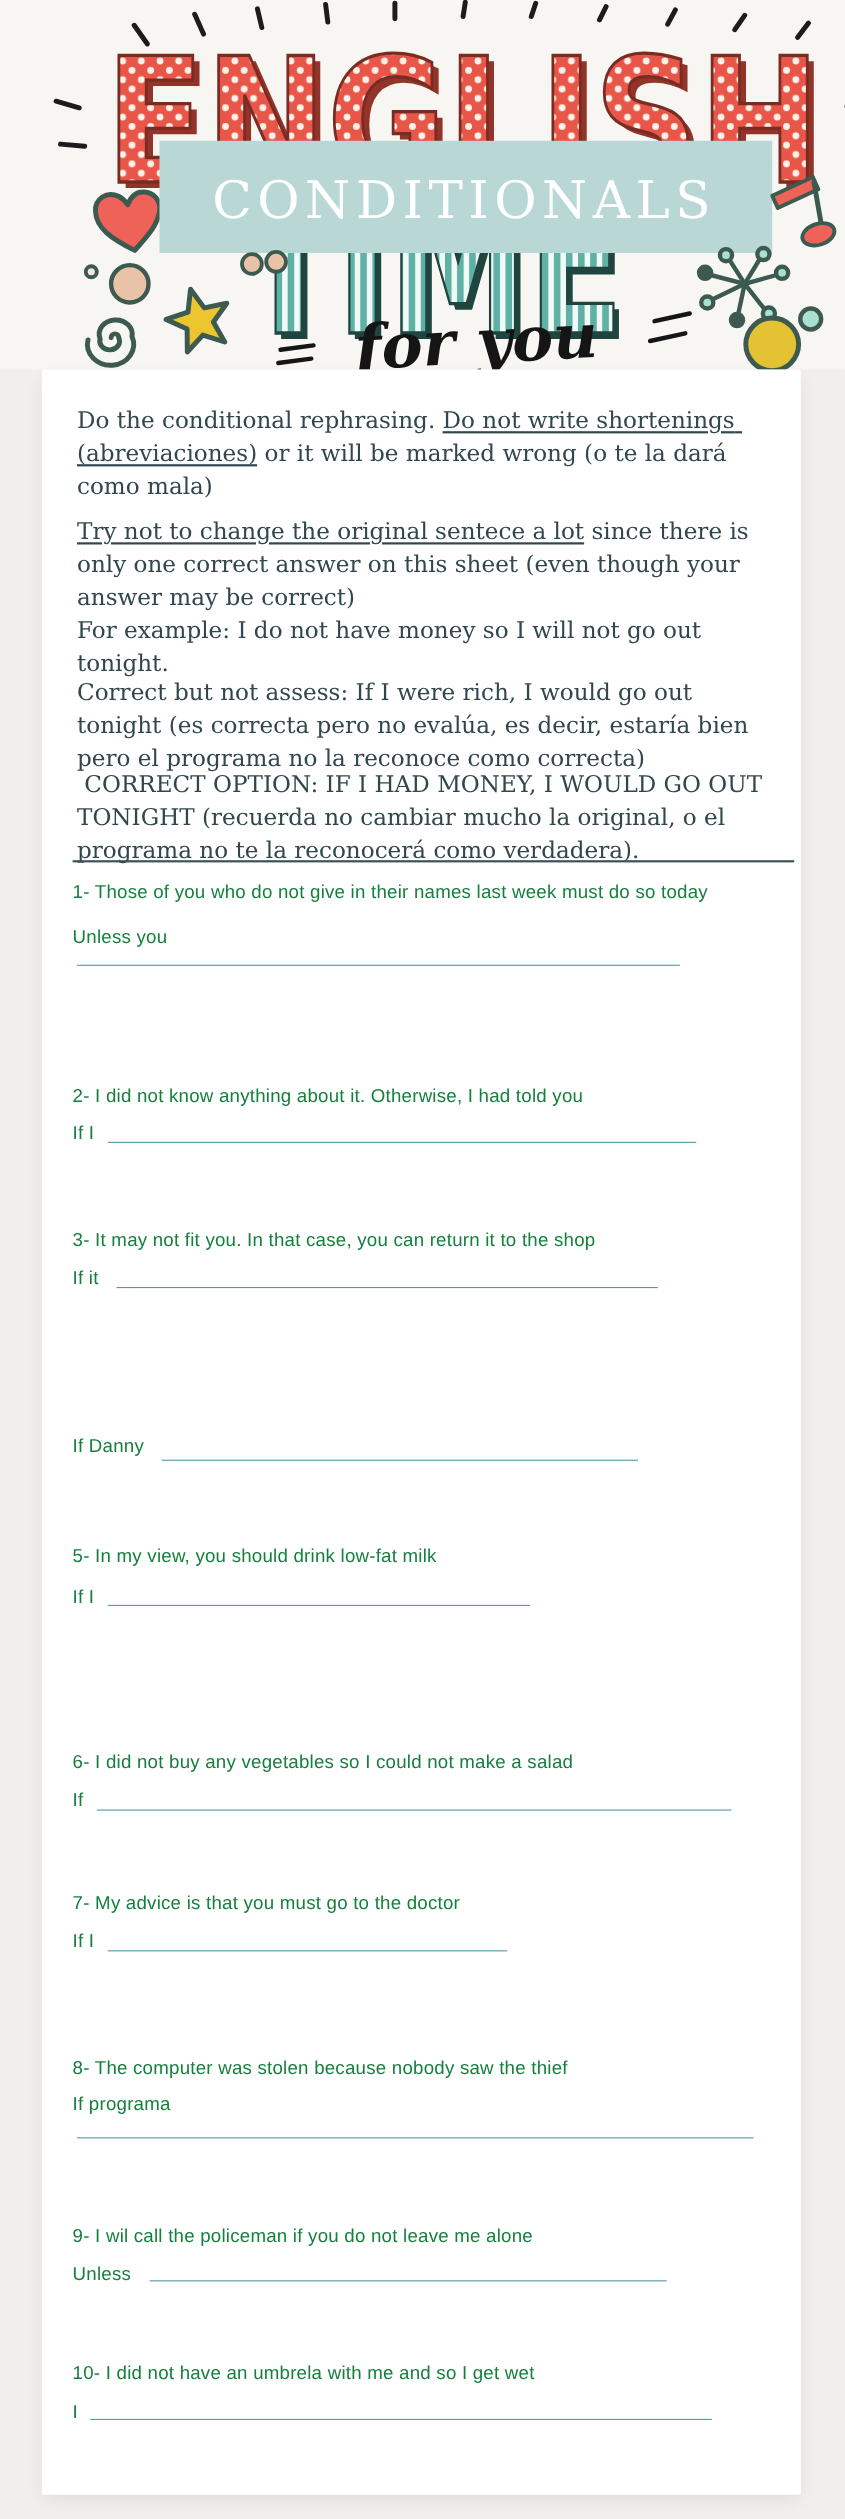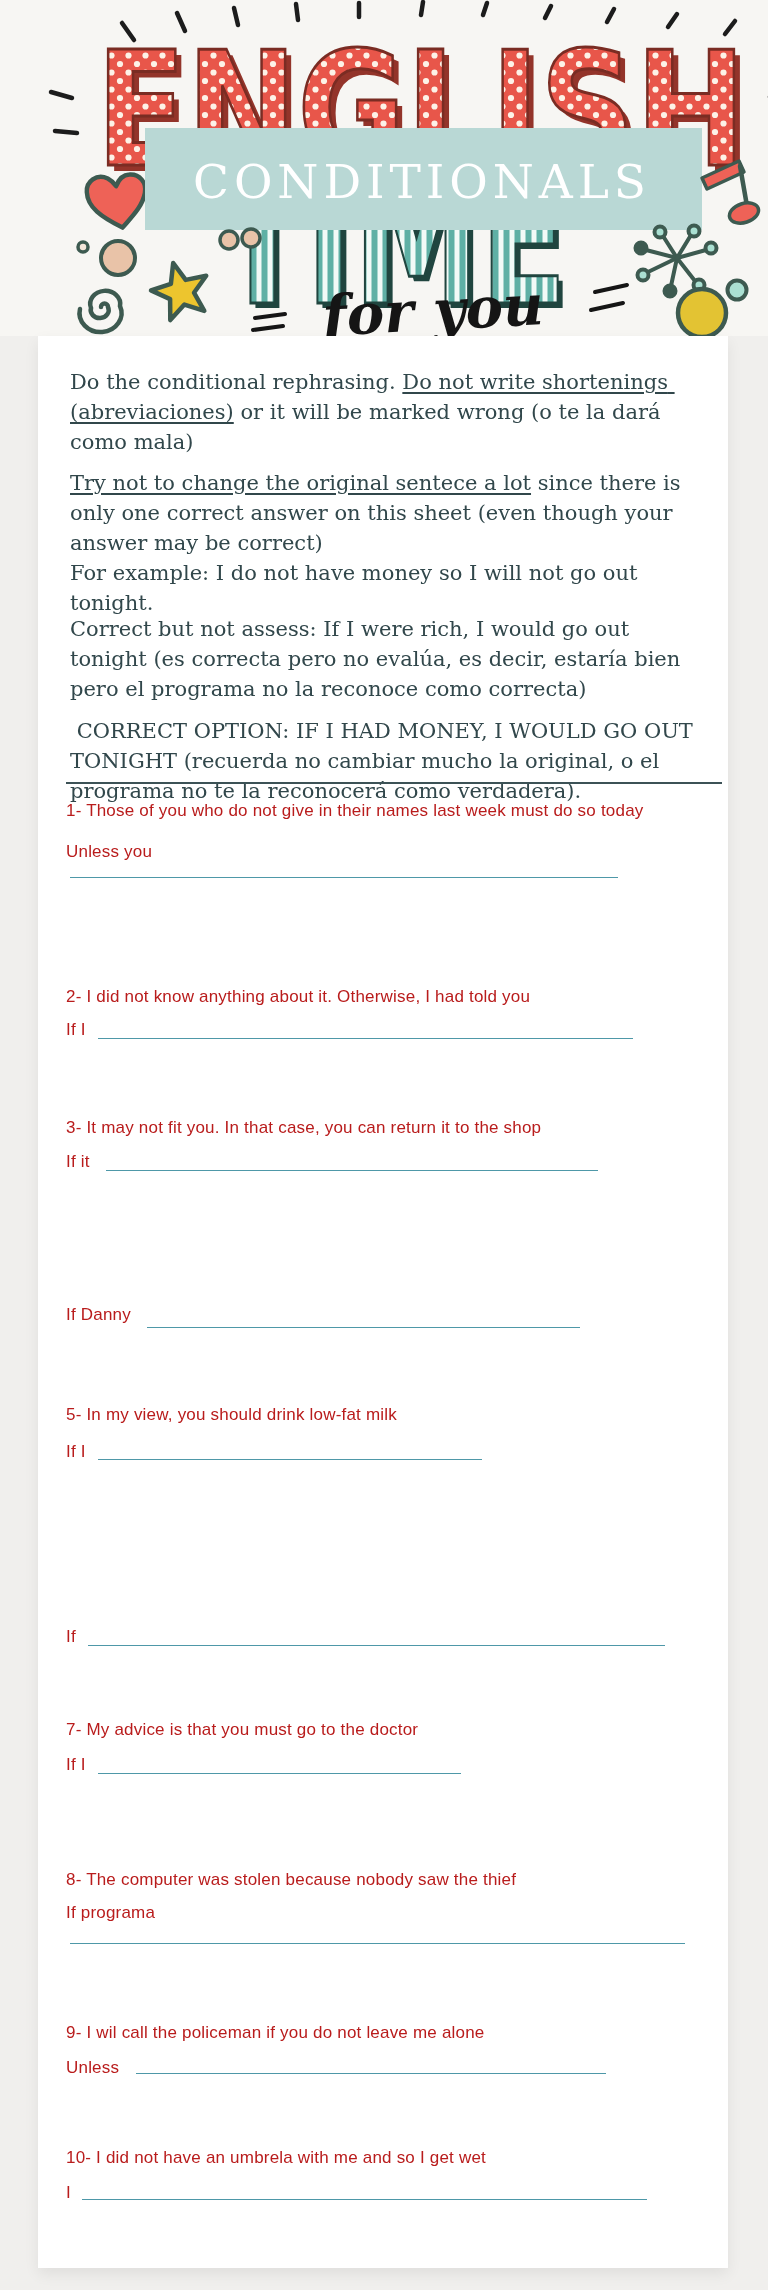--- a/index.html
+++ b/index.html
@@ -8,21 +8,21 @@
   .banner{position:absolute;left:0;top:0;width:768px;height:336px;background:#f7f6f3;padding-left:39px;}
   .card{position:absolute;left:38px;top:336px;width:690px;height:1932px;background:#ffffff;
         box-shadow:0 6px 14px rgba(0,0,0,.07);}
   .ipar{position:absolute;left:66px;width:636px;margin:4px;
         font-family:"DejaVu Serif","Liberation Serif",serif;
         font-size:21px;line-height:30px;color:#31474b;white-space:pre-wrap;}
   .u{text-decoration:underline;text-decoration-thickness:1.5px;text-underline-offset:3px;}
   .divider{position:absolute;left:66px;top:782px;width:656px;height:0;margin:0;
            border:none;border-top:2px solid #3c5256;}
   .ex-t,.ex-p{position:absolute;left:66px;margin:0;font-size:17px;line-height:24px;
-              color:#b91c1c;letter-spacing:.2px;}
+              color:#15803d;letter-spacing:.2px;}
   .blank{position:absolute;height:29px;background:transparent;border:none;outline:none;
          border-bottom:1.6px solid #4e98a8;border-radius:0;padding:0 4px;
          font-family:"Liberation Sans",sans-serif;font-size:17px;color:#3f4548;}
 </style>
 </head>
 <body>
 
 <div class="page">
 
   <div class="banner">
@@ -122,21 +122,21 @@
   <div class="card"></div>
 
   <p class="ipar" style="top:363px"><span>Do the conditional rephrasing. </span><span class="u">Do not write shortenings (abreviaciones)</span><span> or it will be marked wrong (o te la dará como mala)</span></p>
 
   <p class="ipar" style="top:464px"><span class="u">Try not to change the original sentece a lot</span><span> since there is only one correct answer on this sheet (even though your answer may be correct)</span></p>
 
   <p class="ipar" style="top:554px">For example: I do not have money so I will not go out tonight.</p>
 
   <p class="ipar" style="top:610px">Correct but not assess: If I were rich, I would go out tonight (es correcta pero no evalúa, es decir, estaría bien pero el programa no la reconoce como correcta)</p>
 
-  <p class="ipar" style="top:712px"> CORRECT OPTION: IF I HAD MONEY, I WOULD GO OUT TONIGHT (recuerda no cambiar mucho la original, o el programa no te la reconocerá como verdadera).</p>
+  <p class="ipar" style="top:694px"> CORRECT OPTION: IF I HAD MONEY, I WOULD GO OUT TONIGHT (recuerda no cambiar mucho la original, o el programa no te la reconocerá como verdadera).</p>
 
   <hr class="divider">
 
   <p class="ex-t" style="top:799px">1- Those of you who do not give in their names last week must do so today</p>
   <p class="ex-p" style="top:840px">Unless you</p>
   <input class="blank" style="top: 848px; left: 70px; width: 540px;" value="">
 
   <p class="ex-t" style="top:985px">2- I did not know anything about it. Otherwise, I had told you</p>
   <p class="ex-p" style="top:1018px">If I</p>
   <input class="blank" style="top: 1009px; left: 98px; width: 527px;" value="">
@@ -145,20 +145,21 @@
   <p class="ex-p" style="top:1150px">If it</p>
   <input class="blank" style="top: 1141px; left: 106px; width: 484px;" value="">
 
   <p class="ex-p" style="top:1303px">If Danny</p>
   <input class="blank" style="top: 1298px; left: 147px; width: 425px;" value="">
 
   <p class="ex-t" style="top:1403px">5- In my view, you should drink low-fat milk</p>
   <p class="ex-p" style="top:1440px">If I</p>
   <input class="blank" style="top: 1430px; left: 98px; width: 376px;" value="">
 
+  <p class="ex-t" style="top:1590px">6- I did not buy any vegetables so I could not make a salad</p>
   <p class="ex-p" style="top:1625px">If</p>
   <input class="blank" style="top: 1616px; left: 88px; width: 569px;" value="">
 
   <p class="ex-t" style="top:1718px">7- My advice is that you must go to the doctor</p>
   <p class="ex-p" style="top:1753px">If I</p>
   <input class="blank" style="top: 1744px; left: 98px; width: 355px;" value="">
 
   <p class="ex-t" style="top:1868px">8- The computer was stolen because nobody saw the thief</p>
   <p class="ex-p" style="top:1901px">If programa</p>
   <input class="blank" style="top: 1914px; left: 70px; width: 607px;" value="">

